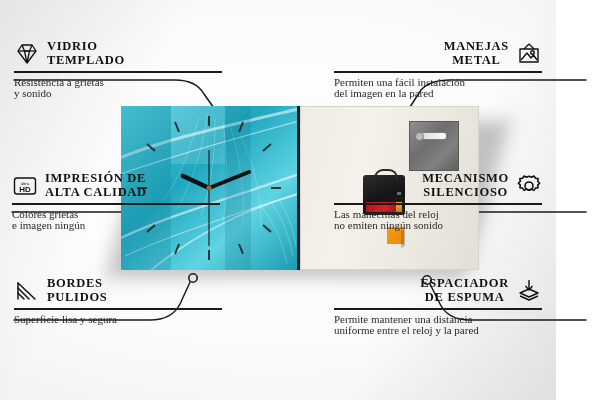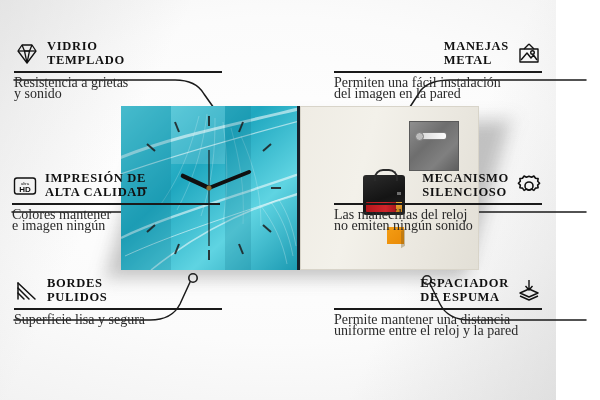--- a/index.html
+++ b/index.html
@@ -69,23 +69,23 @@
   
   #dial{position:absolute;inset:0;}
 
   
   .lab{position:absolute;width:208px;}
   .lab .hrow{display:flex;align-items:center;gap:7px;}
   .lab.right .hrow{justify-content:flex-end;}
   .lab h3{margin:0;font-family:"Liberation Serif",serif;font-size:12.5px;
     font-weight:700;letter-spacing:.7px;color:#111;line-height:13.5px;text-transform:uppercase;}
   .lab.left h3{text-align:left;}
-  .lab.right h3{text-align:left;}
+  .lab.right h3{text-align:center;}
   .rule{height:1.6px;background:#1a1a1a;margin:4px 0 4px;}
-  .lab p{margin:0;font-family:"Liberation Serif",serif;font-size:14px;color:#2a2a2a;
+  .lab p{margin:0;font-family:"Liberation Serif",serif;font-size:11px;color:#2a2a2a;
     line-height:11.4px;}
   .lab.right p{text-align:left;}
   .ico{width:26px;height:26px;flex:0 0 26px;display:block;}
 
   #l1{left:14px;top:40px;}
   #l2{left:12px;top:172px;}
   #l3{left:14px;top:277px;}
   #r1{right:14px;top:40px;}
   #r2{right:14px;top:172px;}
   #r3{right:14px;top:277px;}
@@ -226,21 +226,21 @@
         <text x="13" y="12" font-family="Liberation Sans, sans-serif" font-size="4.4" text-anchor="middle" fill="#111">ultra</text>
         <text x="13" y="19" font-family="Liberation Sans, sans-serif" font-size="8" font-weight="bold" text-anchor="middle" fill="#111">HD</text>
       </svg>
       <h3>
         <span>IMPRESIÓN DE</span><br>
         <span>ALTA CALIDAD</span>
       </h3>
     </div>
     <div class="rule"></div>
     <p>
-      <span>Colores mantener</span><br>
+      <span>Colores grietas</span><br>
       <span>e imagen ningún</span>
     </p>
   </div>
 
   <div class="lab left" id="l3">
     <div class="hrow">
       <svg class="ico" viewBox="0 0 26 26">
         <g stroke="#111" stroke-width="1.5" stroke-linecap="round">
           <line x1="4" y1="5" x2="4" y2="21"></line>
           <line x1="4" y1="5" x2="21" y2="21"></line>

